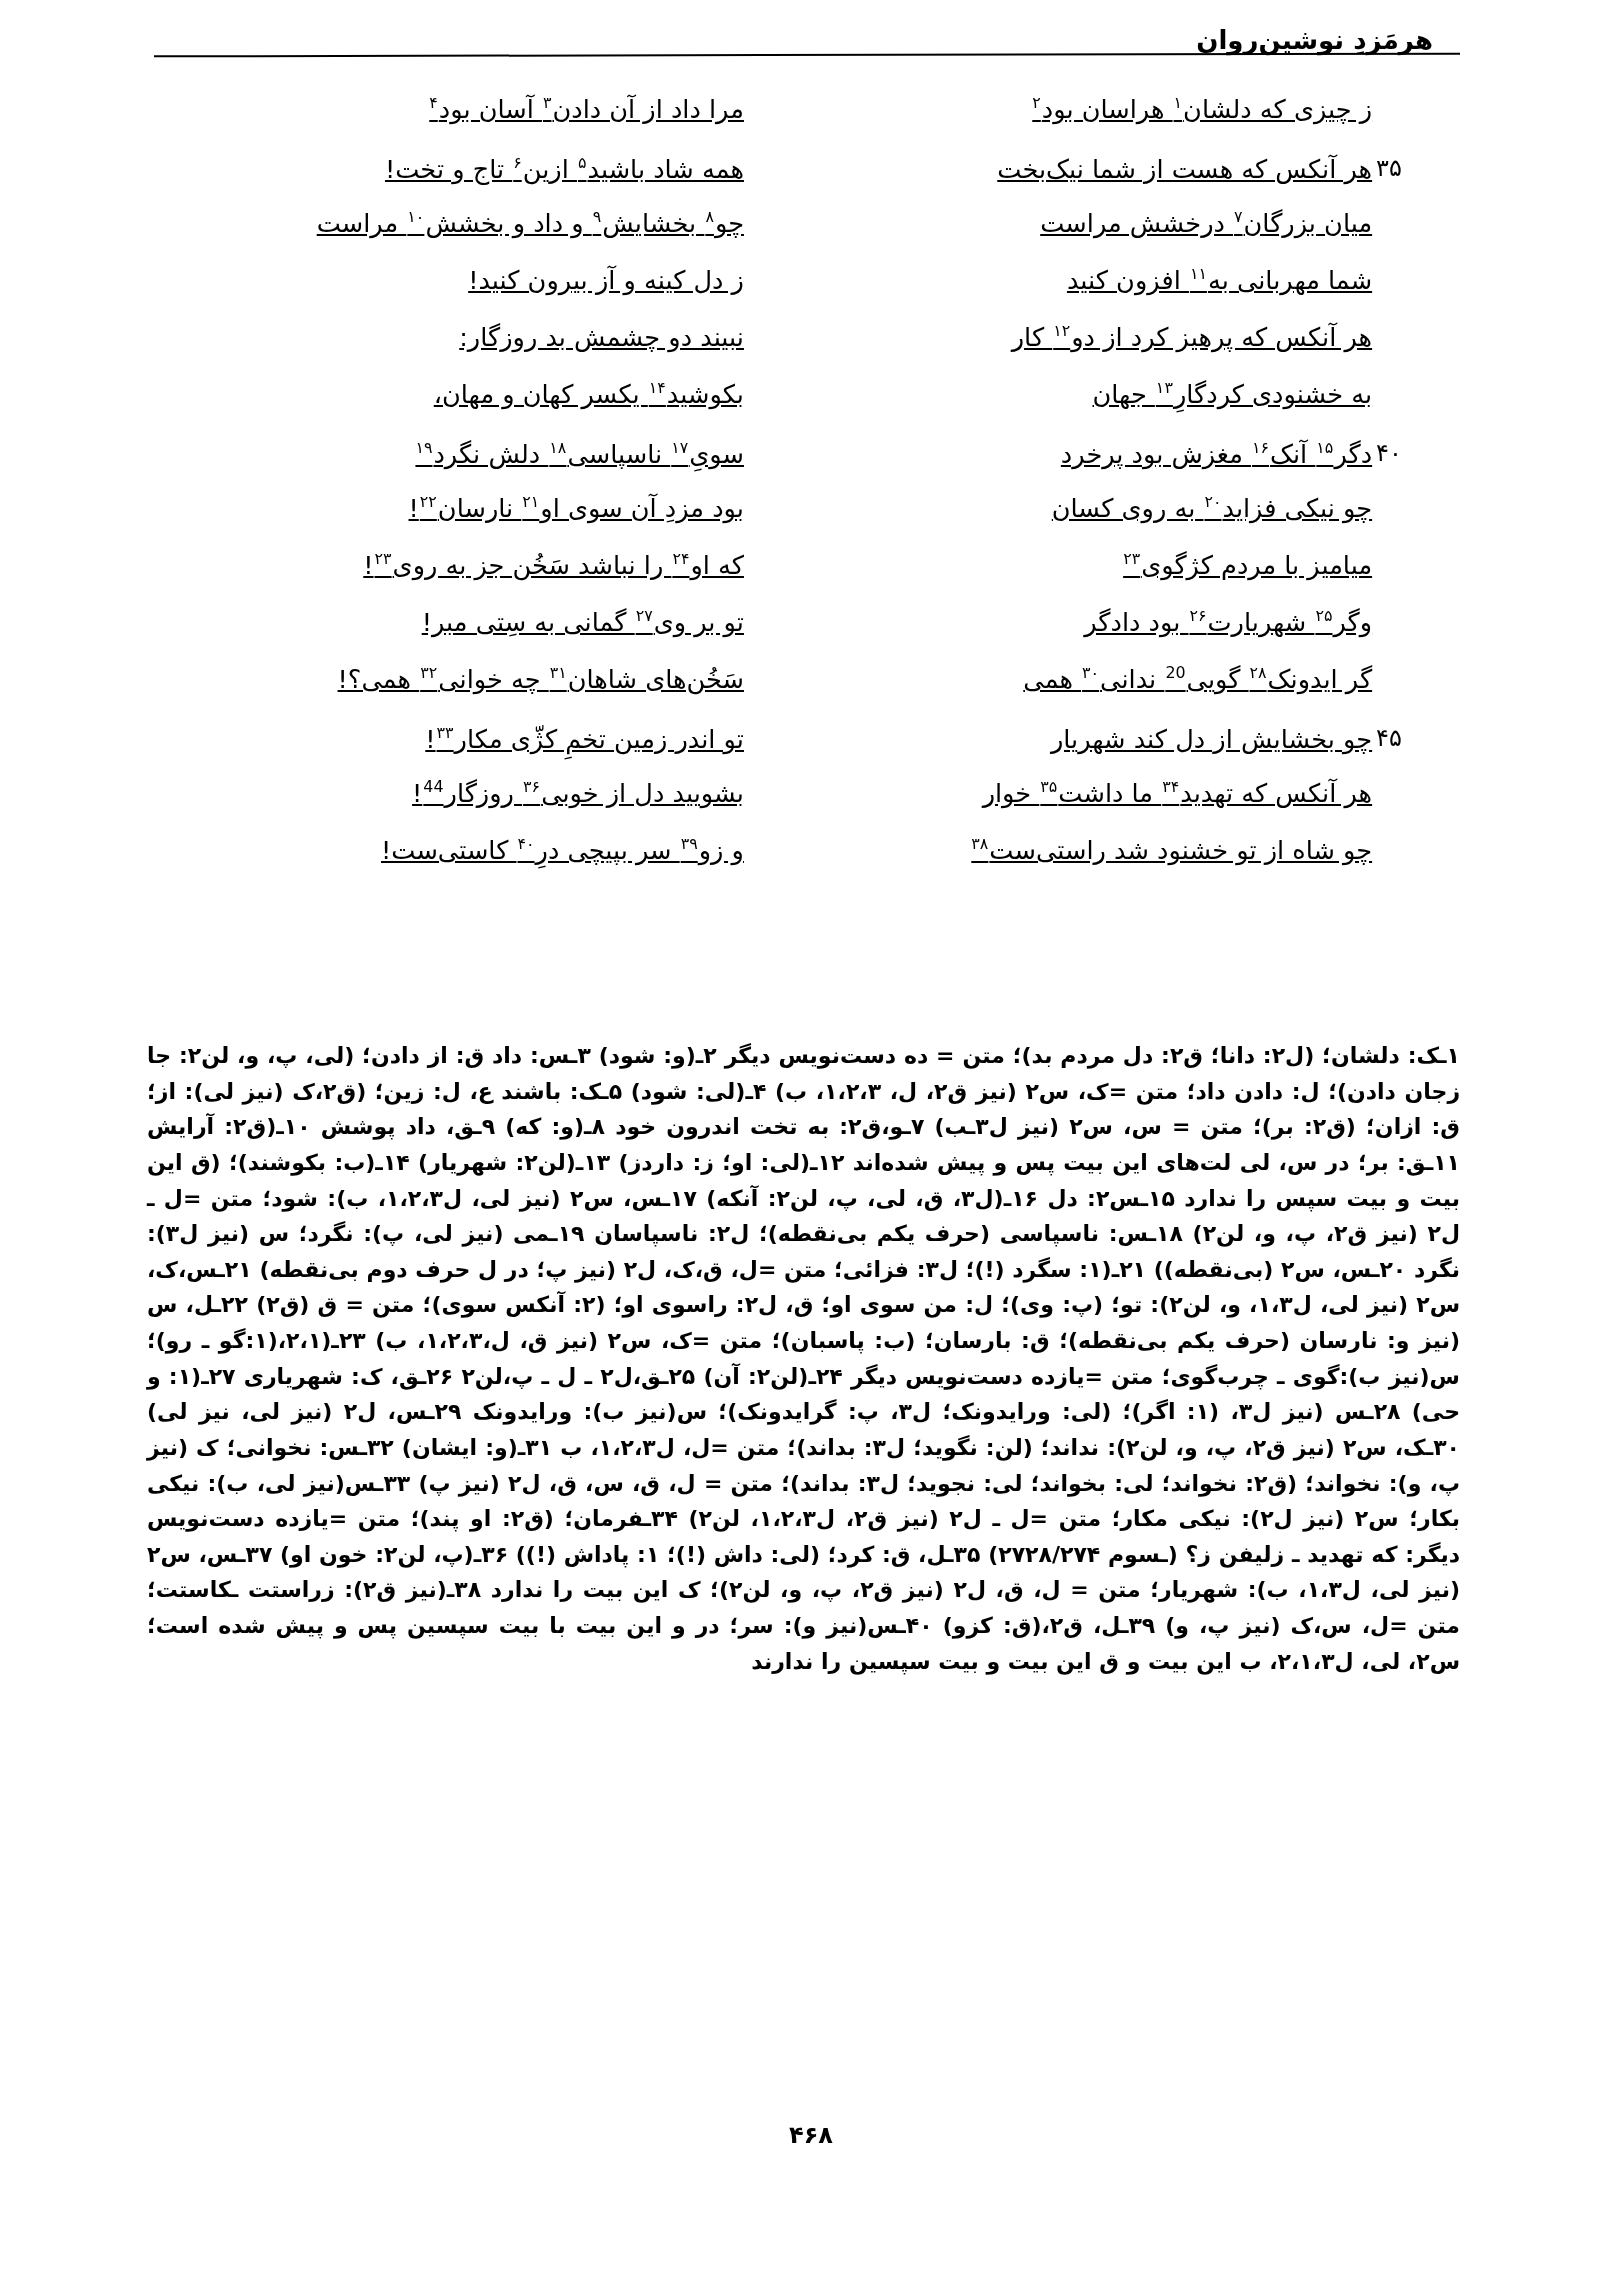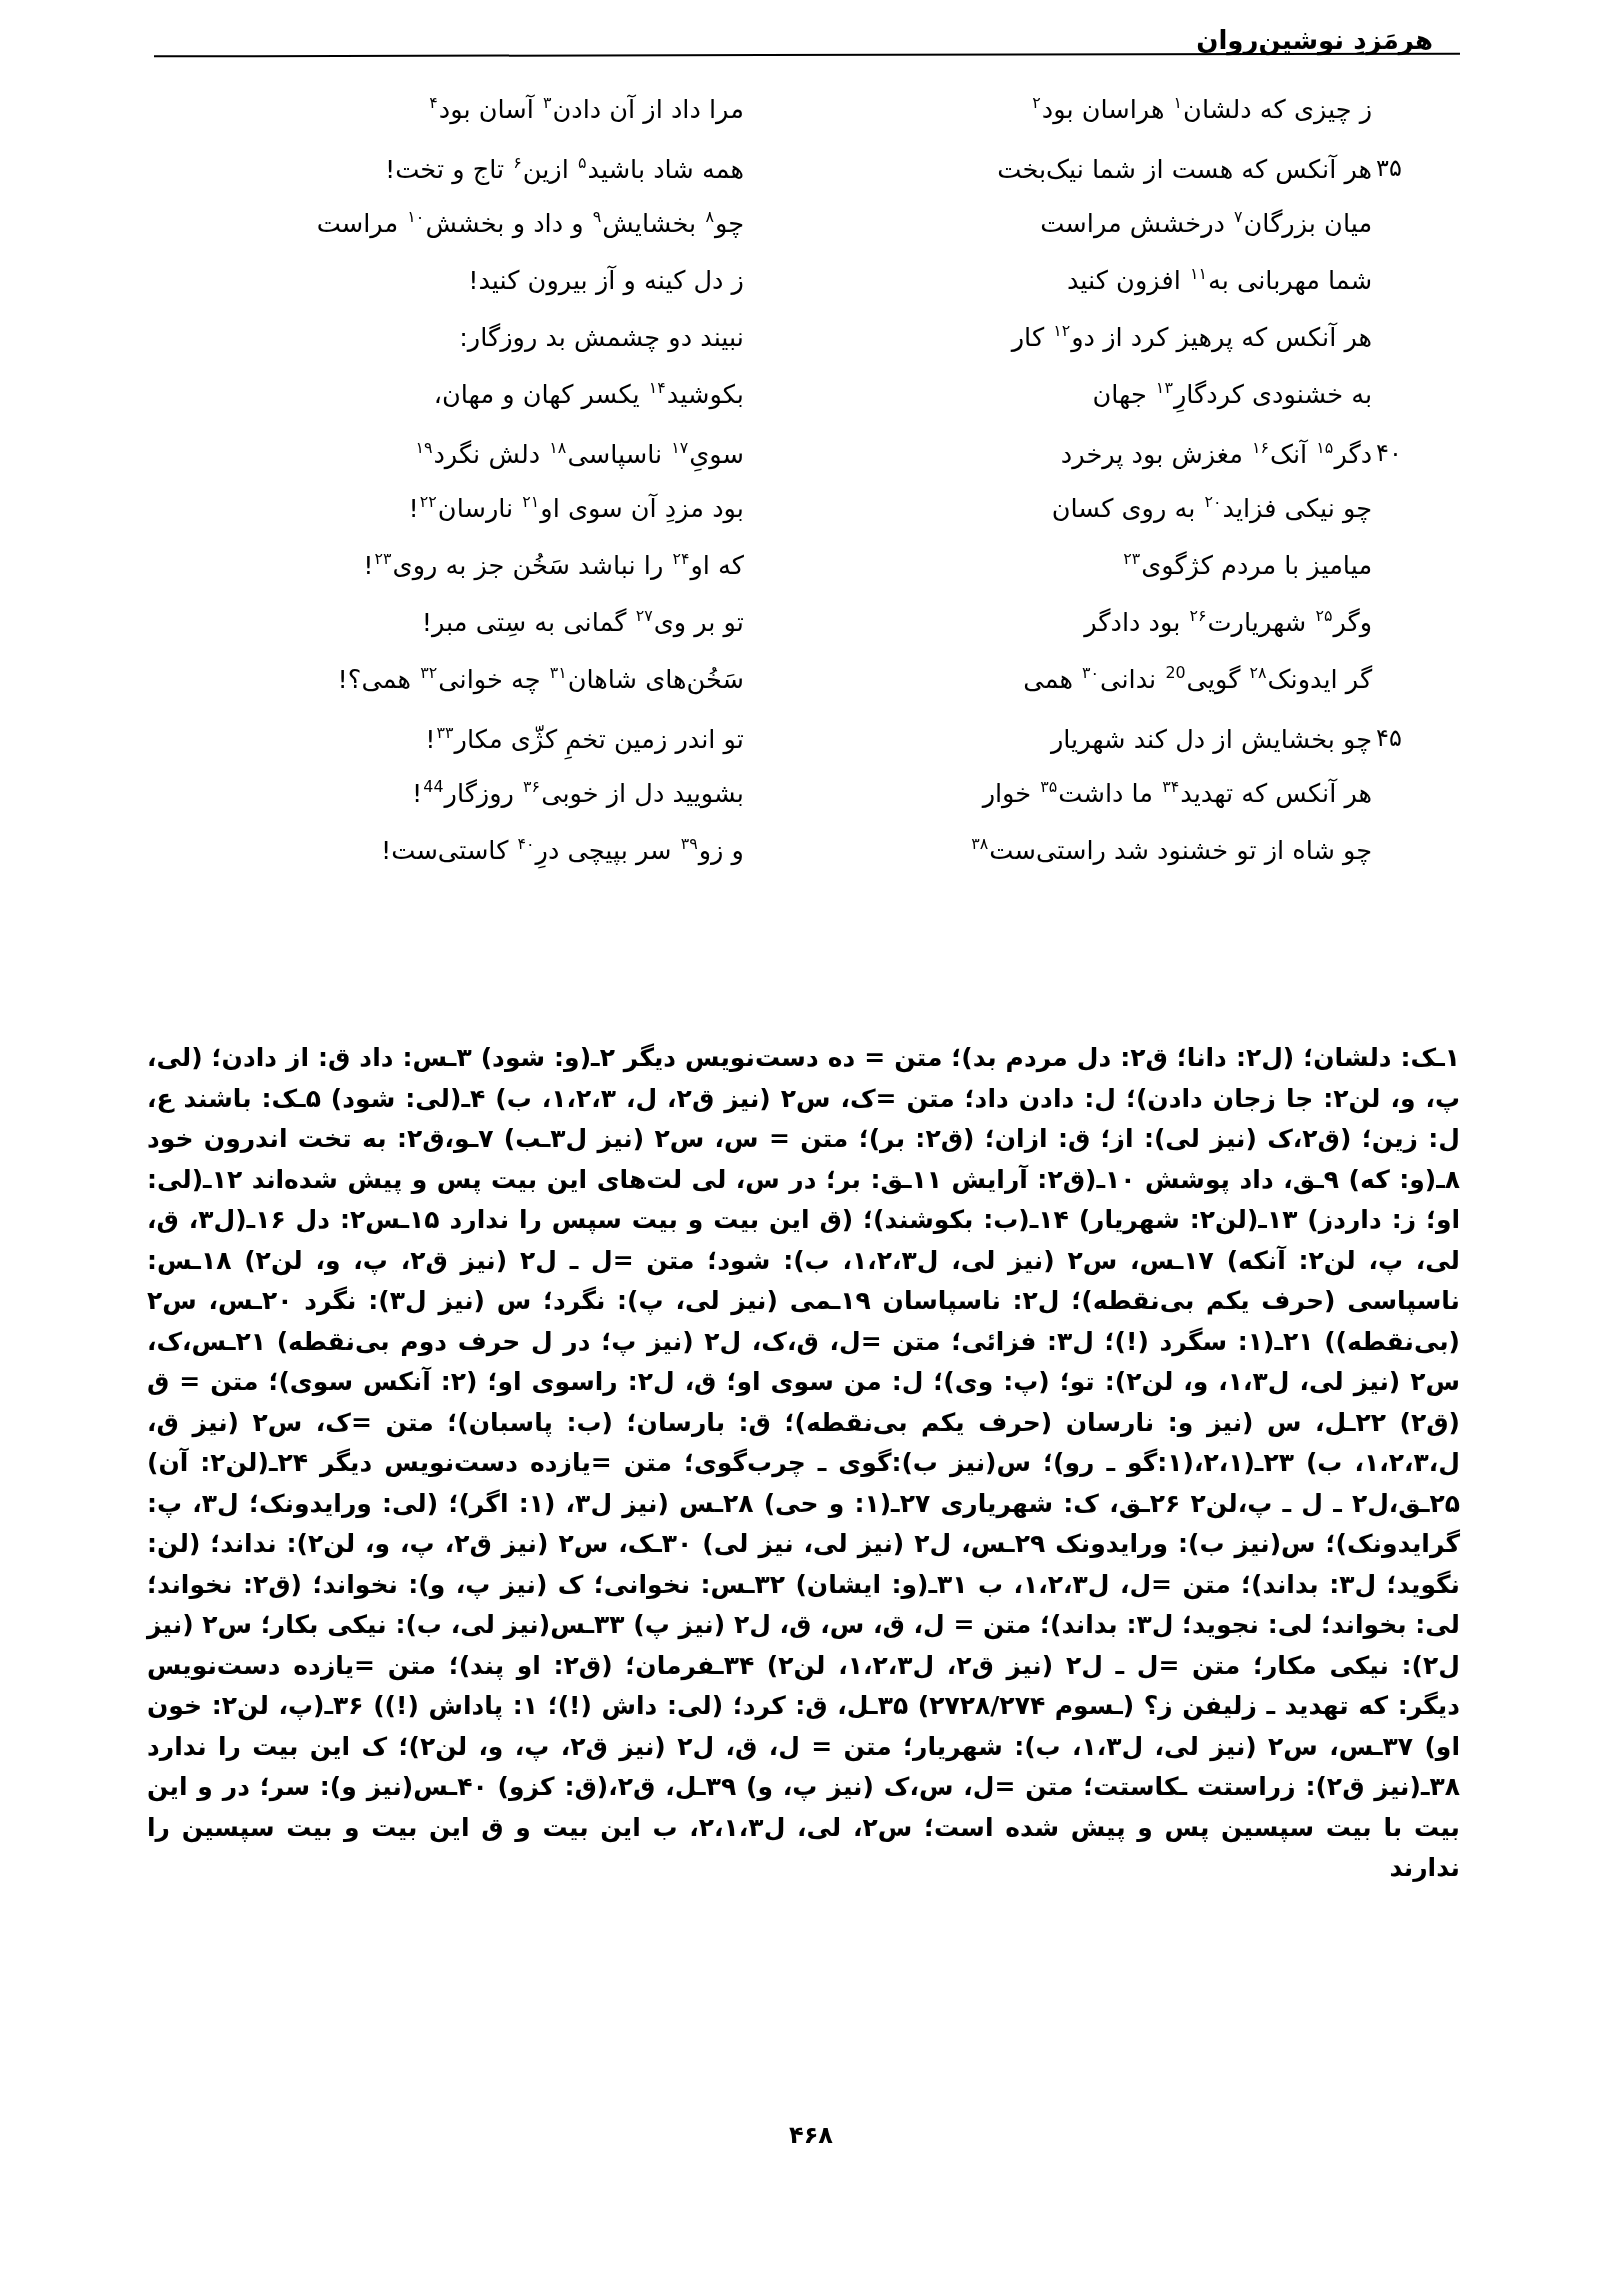--- a/index.html
+++ b/index.html
@@ -74,20 +74,21 @@
     padding-top: 3.9px;
     direction: rtl;
   }
   .hemistich {
     flex: 1 1 0;
     font-size: 25.6px;
     line-height: 1.1;
     white-space: nowrap;
     position: relative;
     top: 1.9px;
+    text-decoration: underline;
   }
   .hemistich.first {
     text-align: justify;
     padding-left: 25px;
     padding-right: 3.9px;
   }
   .hemistich.second {
     text-align: justify;
     padding-left: 5.8px;
     padding-right: 29px;
@@ -98,21 +99,21 @@
     line-height: 0;
     margin: 0 1px;
   }
 
   
   .apparatus {
     position: absolute;
     top: 1038px;
     left: 147px;
     right: 147px;
-    font-size: 25px;
+    font-size: 22px;
     line-height: 1.62;
     text-align: justify;
     text-justify: inter-word;
     font-family: "DejaVu Sans", sans-serif;
     font-weight: 600;
   }
   .apparatus p {
     margin: 0;
     text-align: justify;
   }

